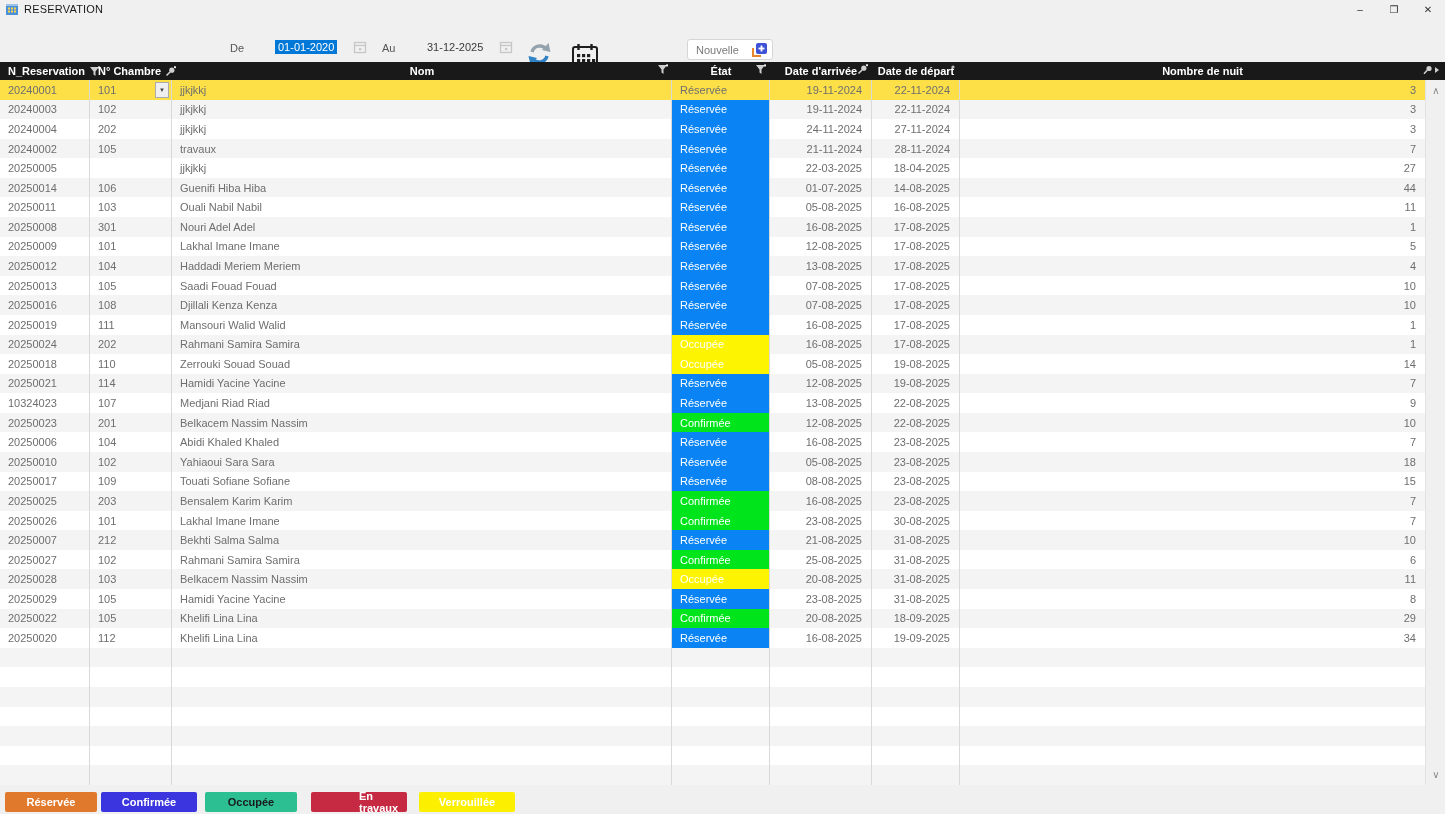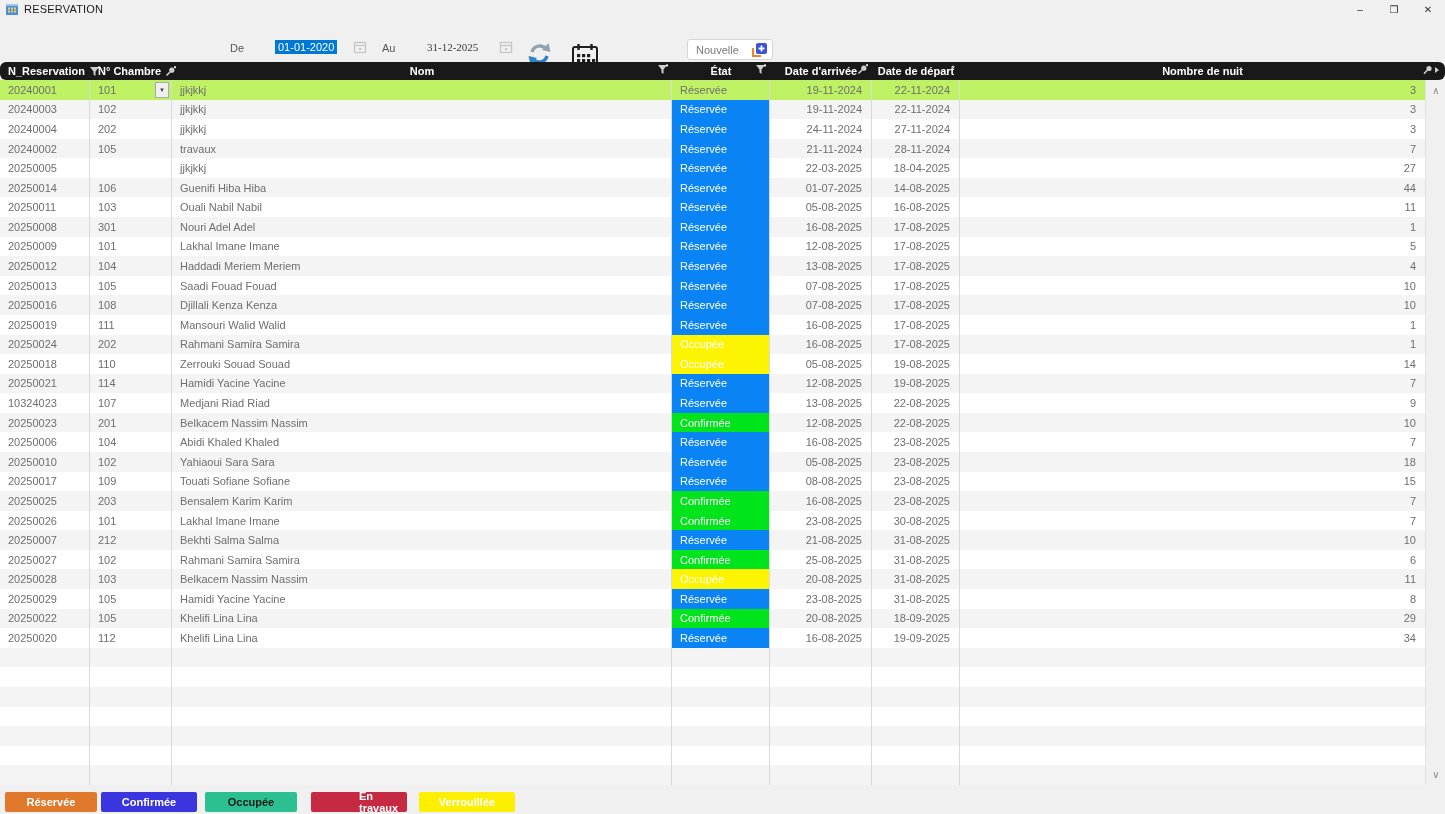--- a/index.html
+++ b/index.html
@@ -14,47 +14,47 @@
   .title-text { font-size:11px; color:#1a1a1a; letter-spacing:.2px; }
   .win-controls { margin-left:auto; display:flex; align-items:center; height:100%; }
   .win-btn { width:34px; height:18px; display:flex; align-items:center; justify-content:center;
     font-size:10px; color:#333; cursor:default; }
 
   
   .toolbar { position:absolute; top:18px; left:0; right:0; height:44px; background:#f0f0f0; }
   .tb-label { position:absolute; top:24px; font-size:11px; color:#555; }
   .date-field { position:absolute; top:22px; font-size:11px; padding:1px 3px; }
   .date-selected { background:#0078d7; color:#fff; }
-  .date-plain { color:#3a3a3a;font-family:Liberation Serif, serif; }
+  .date-plain { color:#3a3a3a; }
   .cal-small { position:absolute; top:22px; width:14px; height:14px; opacity:.65; }
   .refresh-icon { position:absolute; top:22px; left:524px; width:30px; height:28px; }
   .bigcal-icon { position:absolute; top:24px; left:570px; width:30px; height:30px; }
   .nouvelle { position:absolute; top:21px; left:687px; width:86px; height:21px; background:#fff;
     border:1px solid #d6d6d6; border-radius:3px; display:flex; align-items:center; }
   .nouvelle-label { font-size:11px; color:#7a7a7a; padding-left:8px; flex:1; }
   .new-icon { width:17px; height:16px; margin-right:4px; flex:none; }
 
   
   .grid { position:absolute; top:62px; left:0; width:1445px; height:723px; background:#fff; }
   .grid-header { position:relative; display:flex; height:18px; background:#191919; color:#fff;
-    font-size:11px; font-weight:bold;border-radius:6px; }
+    font-size:11px; font-weight:bold; }
   .hcell { position:relative; display:flex; align-items:center; height:100%; }
   .hcell .hlabel { white-space:nowrap; }
   .left-h { justify-content:flex-start; padding-left:8px; }
   .center-h { justify-content:center; }
   .hicon { margin-left:4px; display:inline-flex; }
   .hicon-right { position:absolute; right:4px; top:2px; }
   .c0{width:90px;} .c1{width:82px;} .c2{width:500px;} .c3{width:98px;}
   .c4{width:102px;} .c5{width:88px;} .c6{width:465px;}
   .hcell.c6{width:485px;}
 
   .grid-body { position:relative; width:1425px; height:705px; overflow:hidden; background:#fff; }
   .row { display:flex; height:19.58px; background:#fff; }
   .row:nth-child(even) { background:#f4f4f4; }
-  .row.selected { background:#bef264;align-items:flex-end; }
+  .row.selected { background:#fde047;align-items:flex-end; }
   .cell { font-size:11px; color:#6e6e6e; display:flex; align-items:center;
     border-right:1px solid #d9d9d9; overflow:hidden; white-space:nowrap; height:100%; }
   .cell.c6 { border-right:none; }
   .pad-l { padding-left:8px; }
   .right { justify-content:flex-end; padding-right:9px; }
   .status-cell { position:relative; padding:0; }
   .status-fill { width:100%; height:100%; display:flex; align-items:center; padding-left:8px; }
   .room-cell { position:relative; }
   .dd-btn { position:absolute; right:2px; top:2px; bottom:2px; width:14px; background:#efefef;
     border:1px solid #ababab; font-size:6px; color:#444; display:flex; align-items:center;

